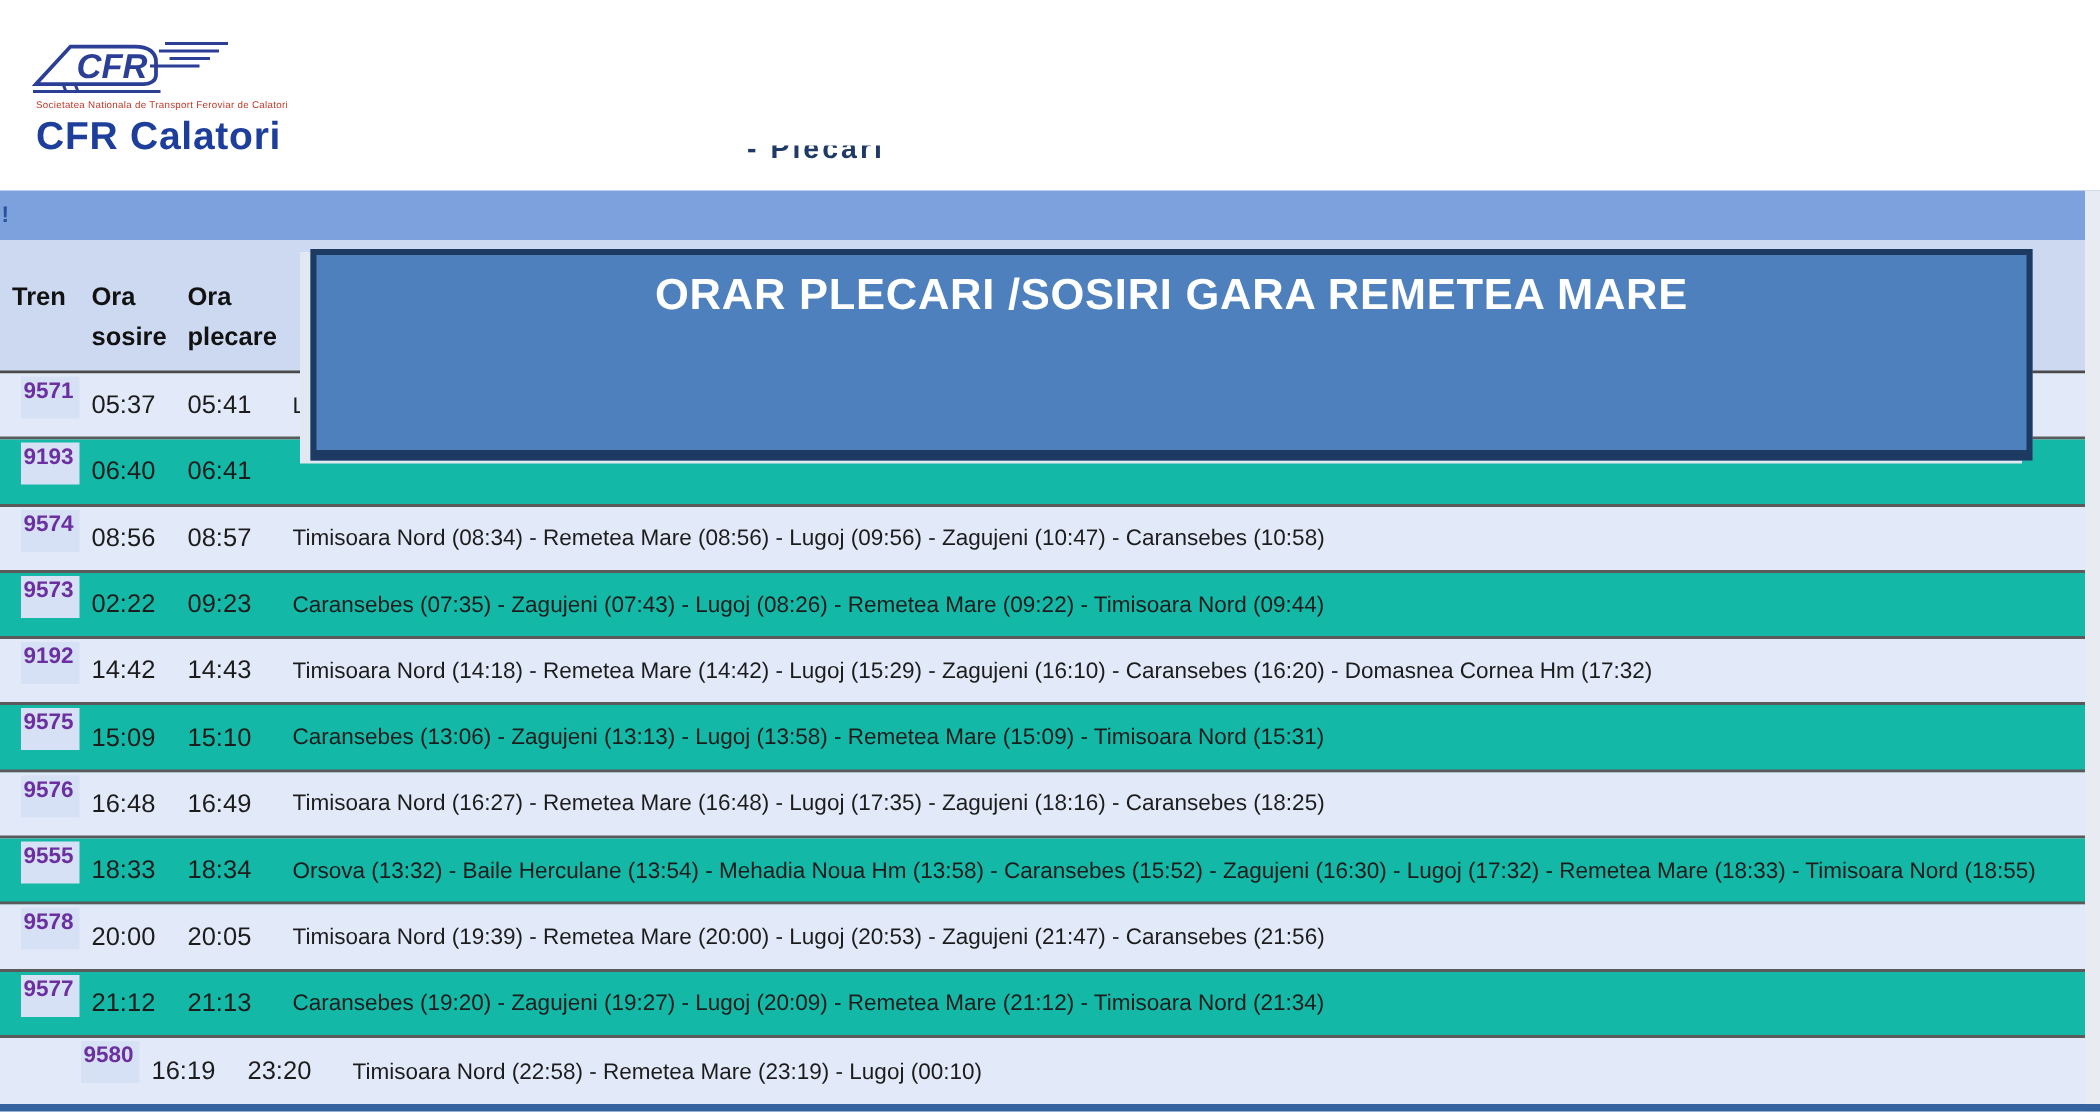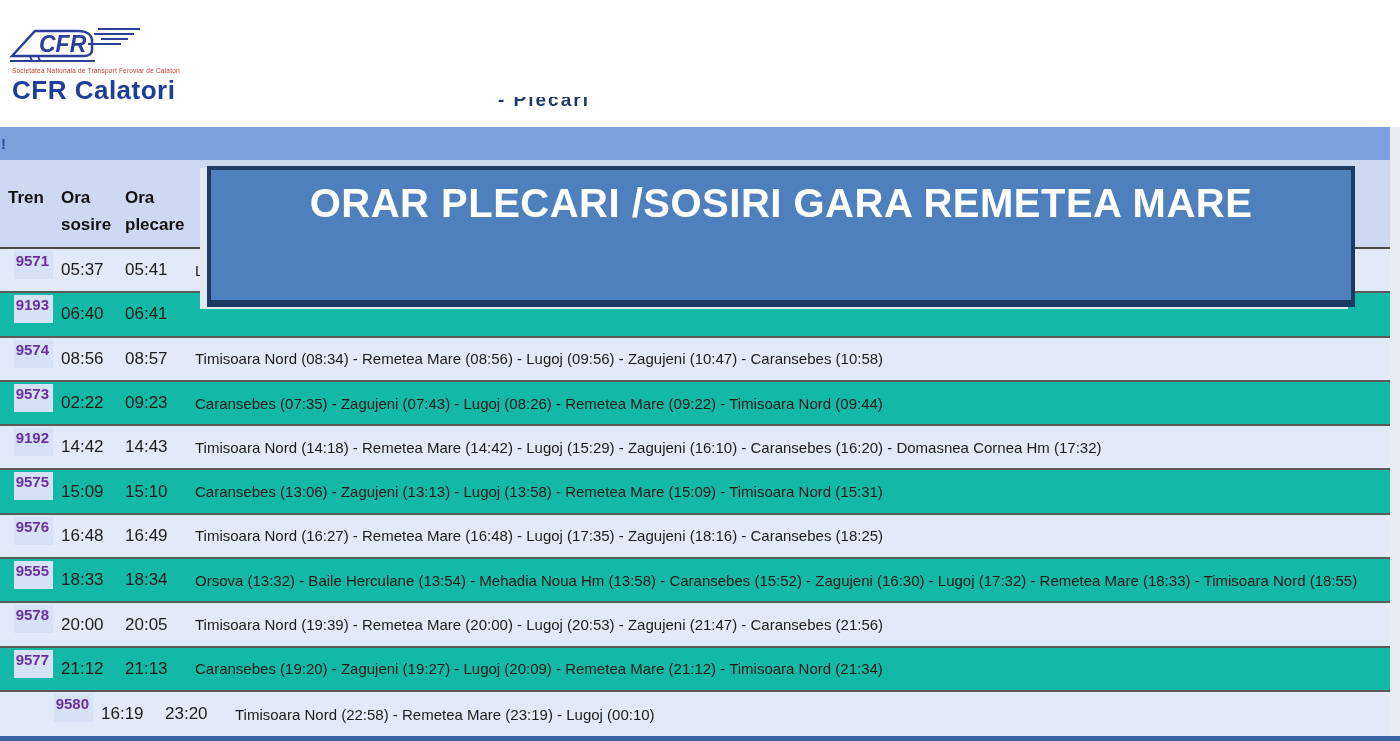--- a/index.html
+++ b/index.html
@@ -3,21 +3,21 @@
 <meta charset="utf-8">
 <style>
   * { margin:0; padding:0; box-sizing:border-box; }
   html,body { width:1400px; height:741px; }
   body {
     position:relative; overflow:hidden; background:#ffffff;
     font-family:"Liberation Sans", sans-serif;
   }
 
   
-  .logo-wrap { position:absolute; left:8px; top:20px; width:180px; }
+  .logo-wrap { position:absolute; left:20px; top:20px; width:180px; }
   .logo-svg { display:block; }
   .logo-subtitle {
     font-size:6.5px; color:#c23a2b; white-space:nowrap;
     margin:-3px 0 0 4px; letter-spacing:.2px;
   }
   .logo-brand {
     font-size:26px; font-weight:bold; color:#1e3e9c;
     margin:1px 0 4px 4px; letter-spacing:.5px;
   }
 
@@ -67,21 +67,21 @@
   .time-cell { font-size:17px; color:#1c1c1c; }
   .route-cell { font-size:15px; color:#1c1c1c; white-space:nowrap; overflow:hidden; }
 
   
   .banner {
     position:absolute; left:207px; top:166px; width:1148px; height:141px;
     background:#4d80bd; border:4px solid #1d3a63; border-bottom-width:7px;
     box-shadow:-7px 2px 0 #e2e8f1; z-index:5;
   }
   .banner-title {
-    text-align:center; color:#ffffff; font-weight:bold; font-size:40px;
+    text-align:center; color:#ffffff; font-weight:bold; font-size:29px;
     letter-spacing:.5px; margin-top:11px; white-space:nowrap;
   }
 
   
   .right-strip {
     position:absolute; left:1390px; top:127px; width:10px; height:614px;
     background:#e8ebf1; z-index:2;
   }
   .bottom-strip {
     position:absolute; left:0; top:736px; width:1400px; height:5px;

